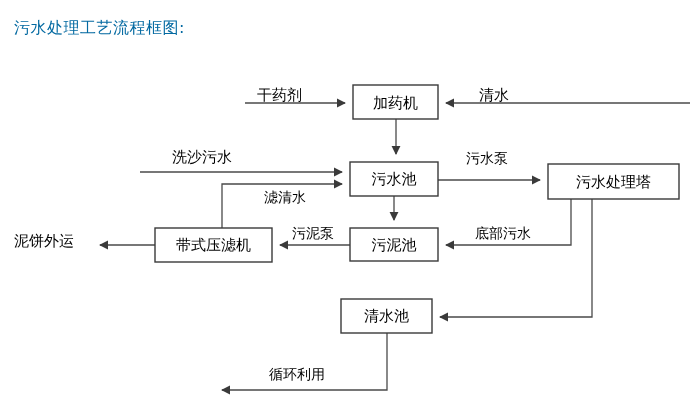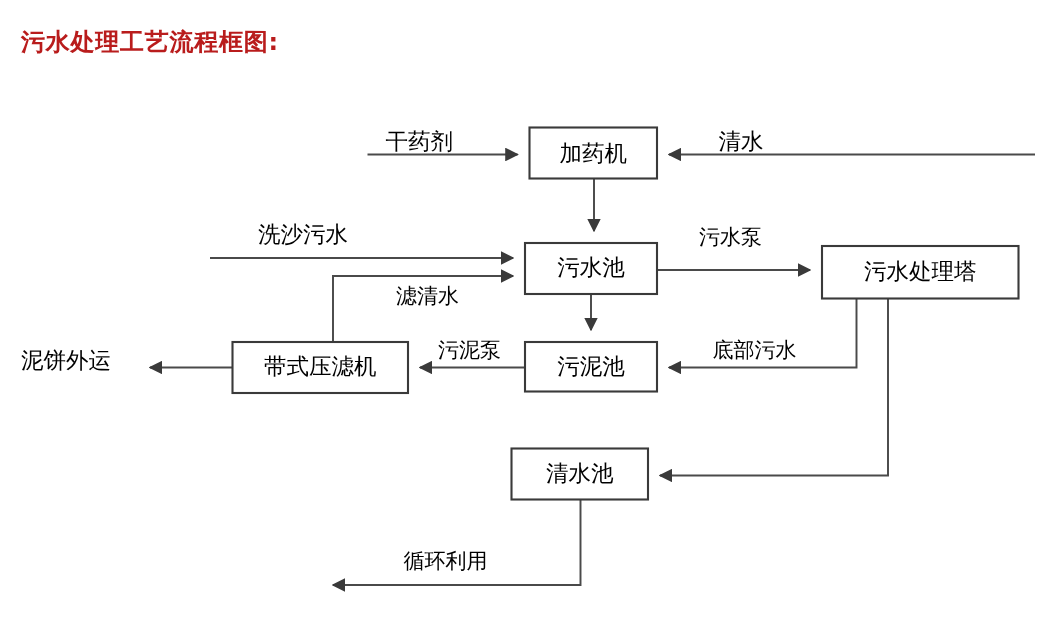--- a/index.html
+++ b/index.html
@@ -13,22 +13,22 @@
     height: 420px;
     background: #ffffff;
     overflow: hidden;
     font-family: "DejaVu Sans", "Liberation Sans", sans-serif;
   }
   #page-title {
     position: absolute;
     left: 14px;
     top: 18px;
     font-size: 16px;
-    font-weight: bold;
-    color: #b91c1c;
+    font-weight: normal;
+    color: #0369a1;
     letter-spacing: 0.5px;
     white-space: nowrap;
   }
   svg.flow {
     position: absolute;
     left: 0;
     top: 0;
     width: 700px;
     height: 420px;
   }

